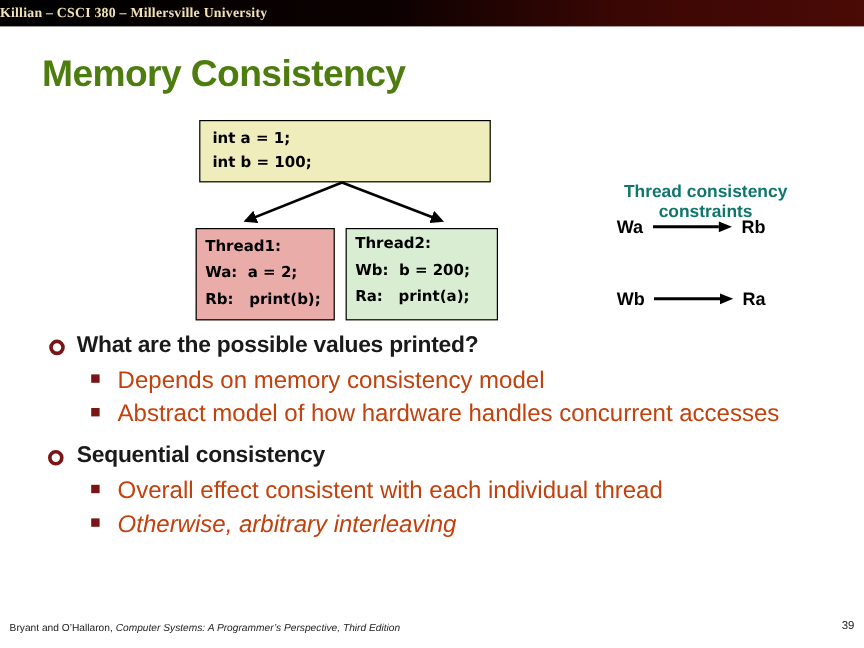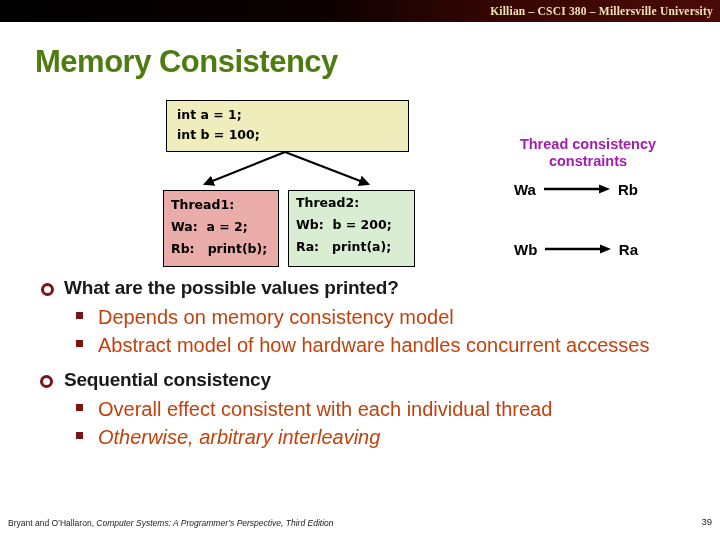--- a/index.html
+++ b/index.html
@@ -5,21 +5,21 @@
   html,body { margin:0; padding:0; background:#888; }
   .slide {
     position:relative; width:720px; height:540px; background:#ffffff;
     font-family:"Liberation Sans", sans-serif; overflow:hidden;
   }
 
   
   .header-bar {
     position:absolute; left:0; top:0; width:720px; height:22px;
     background:linear-gradient(90deg,#000000 0%,#0c0101 45%,#3a0704 72%,#4a0a06 100%);
-    display:flex; align-items:center; justify-content:flex-end;
+    display:flex; align-items:center; justify-content:flex-start;
     padding-right:7px; box-sizing:border-box;
   }
   .header-text {
     font-family:"Liberation Serif", serif; font-weight:bold;
     font-size:11.5px; color:#f2e2b4; letter-spacing:.2px;
   }
 
   
   .title {
     position:absolute; left:35px; top:44px; margin:0;
@@ -33,22 +33,22 @@
   }
   .code-line { white-space:pre; }
   .init-box  { left:166px; top:100px; width:243px; height:52px; background:#f0edbc; padding:4px 10px; font-size:12.5px; line-height:20px; }
   .thread1   { left:163px; top:190px; width:116px; height:77px; background:#e9aca9; padding:3px 7px; font-size:12.5px; line-height:22px; }
   .thread2   { left:288px; top:190px; width:127px; height:77px; background:#d9edd3; padding:1px 7px; font-size:12.5px; line-height:22px; }
 
   .fork-arrows { position:absolute; left:150px; top:90px; }
 
   
   .constraints-title {
-    position:absolute; left:500px; top:136px; width:176px; text-align:center;
-    font-weight:bold; font-size:14.5px; color:#a21caf; line-height:17px;
+    position:absolute; left:500px; top:152px; width:176px; text-align:center;
+    font-weight:bold; font-size:14.5px; color:#0f766e; line-height:17px;
   }
   .constraint-row {
     position:absolute; left:514px; width:124px; height:18px;
     display:flex; align-items:center; justify-content:space-between;
     font-weight:bold; font-size:15px; color:#000;
   }
   .constraint-row.row1 { top:180px; }
   .constraint-row.row2 { top:240px; }
   .harrow { flex:0 0 auto; margin:0 2px; }
 

